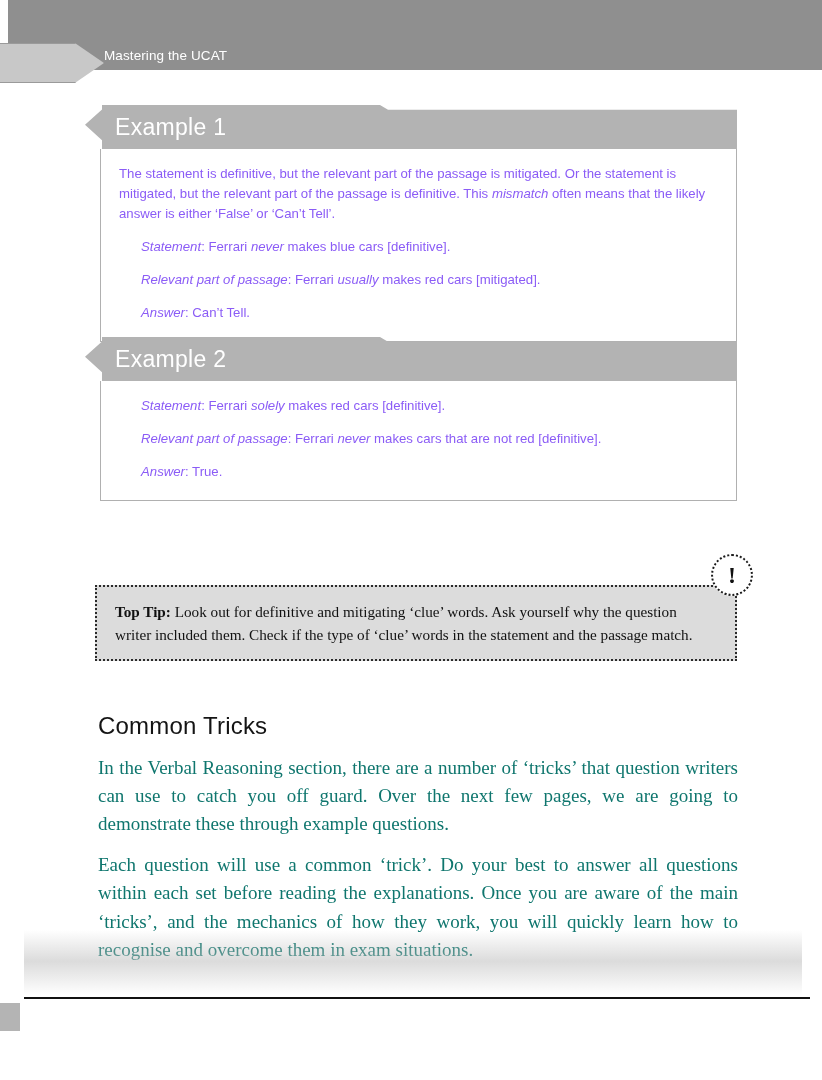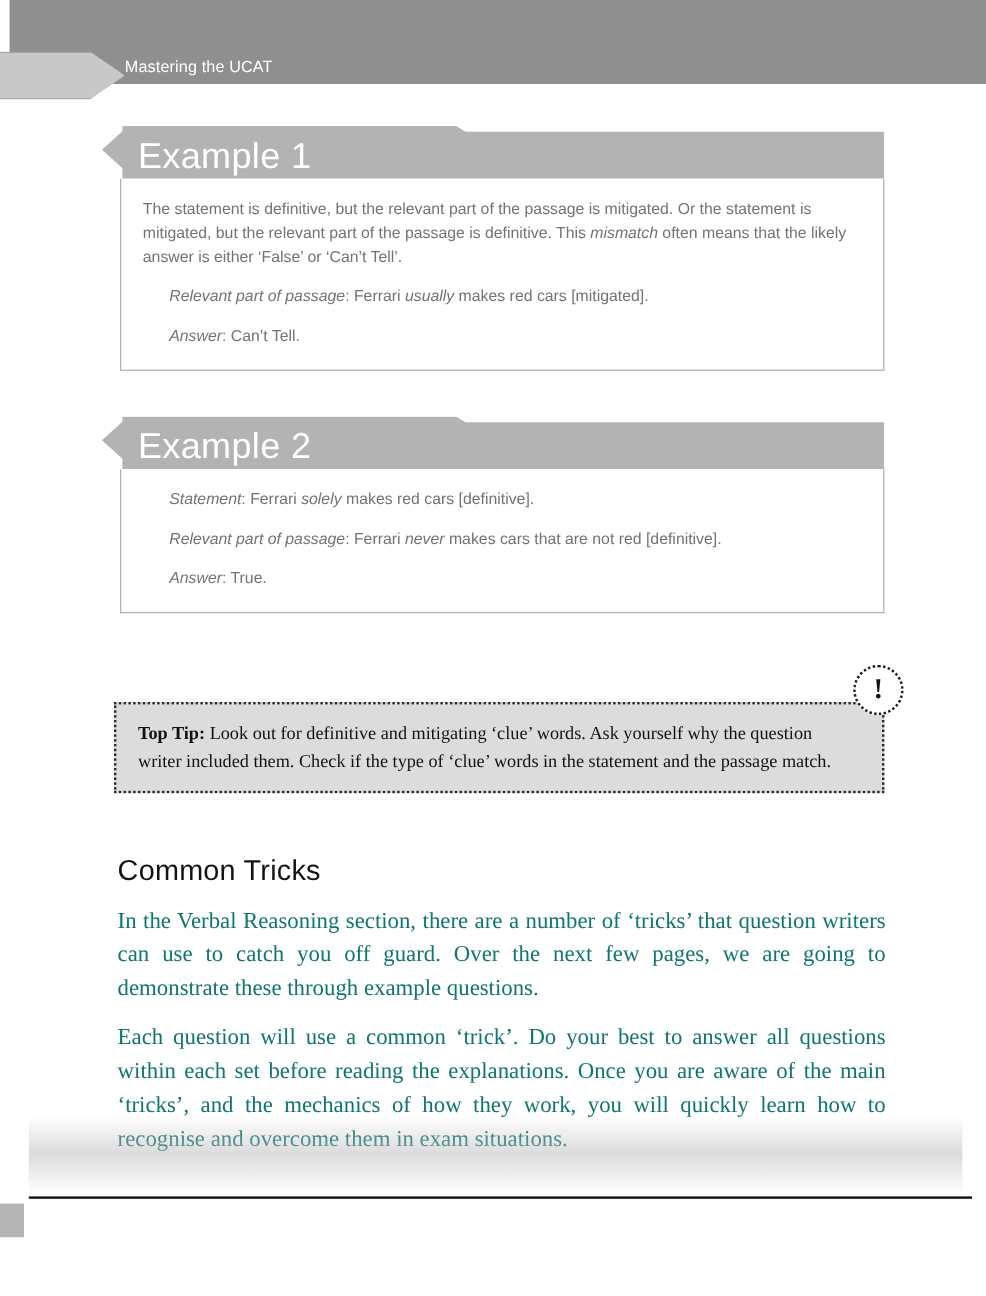--- a/index.html
+++ b/index.html
@@ -65,36 +65,36 @@
       652px 11%,
       652px 100%,
       17px 100%,
       17px 80%
     );
   }
   .example-banner-label {
     position: absolute;
     left: 30px;
     top: 9px;
-    font-size: 30px;
+    font-size: 23px;
     font-weight: 400;
     color: #ffffff;
     letter-spacing: .3px;
   }
 
   .example-body {
     margin-left: 15px;
     width: 637px;
     background: #ffffff;
     border: 1px solid #b0b0b0;
     border-top: none;
     padding: 15px 18px 16px 18px;
     font-size: 13.2px;
     line-height: 1.52;
-    color: #737373;
+    color: #8b5cf6;
   }
   .example-body .intro { margin-bottom: 13px; }
   .example-body .qline { margin: 0 0 13px 22px; }
   .example-body .qline:last-child { margin-bottom: 2px; }
   .example-body em { font-style: italic; }
 
   
   #tip-block { position: absolute; left: 95px; top: 585px; width: 642px; }
   .tip-box {
     position: relative;
@@ -241,26 +241,27 @@
   <div class="header-band"></div>
   <div class="header-tab"></div>
   <div class="header-title">Mastering the UCAT</div>
 
   <div class="example-block" id="example-1" style="top:105px;">
     <div class="example-banner">
       <div class="example-banner-label">Example 1</div>
     </div>
     <div class="example-body">
       <div class="intro">The statement is definitive, but the relevant part of the passage is mitigated. Or the statement is mitigated, but the relevant part of the passage is definitive. This <em>mismatch</em> often means that the likely answer is either ‘False’ or ‘Can’t Tell’.</div>
+      <div class="qline"><em>Statement</em>: Ferrari <em>never</em> makes blue cars [definitive].</div>
       <div class="qline"><em>Relevant part of passage</em>: Ferrari <em>usually</em> makes red cars [mitigated].</div>
       <div class="qline"><em>Answer</em>: Can’t Tell.</div>
     </div>
   </div>
 
-  <div class="example-block" id="example-2" style="top:347px;">
+  <div class="example-block" id="example-2" style="top:337px;">
     <div class="example-banner">
       <div class="example-banner-label">Example 2</div>
     </div>
     <div class="example-body">
       <div class="qline"><em>Statement</em>: Ferrari <em>solely</em> makes red cars [definitive].</div>
       <div class="qline"><em>Relevant part of passage</em>: Ferrari <em>never</em> makes cars that are not red [definitive].</div>
       <div class="qline"><em>Answer</em>: True.</div>
     </div>
   </div>
 

